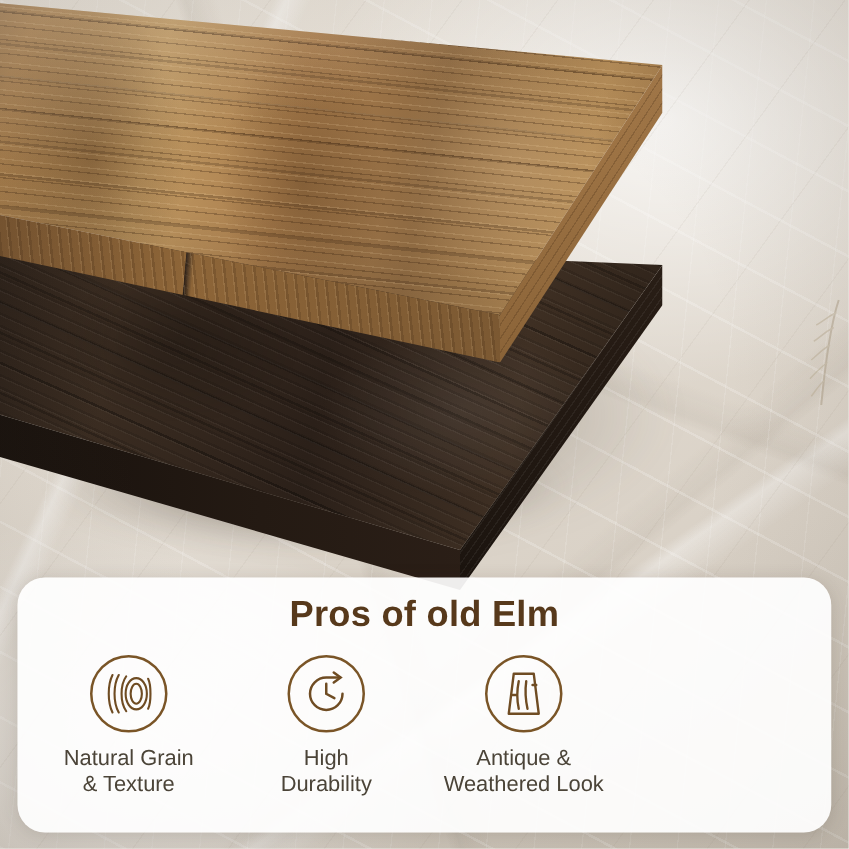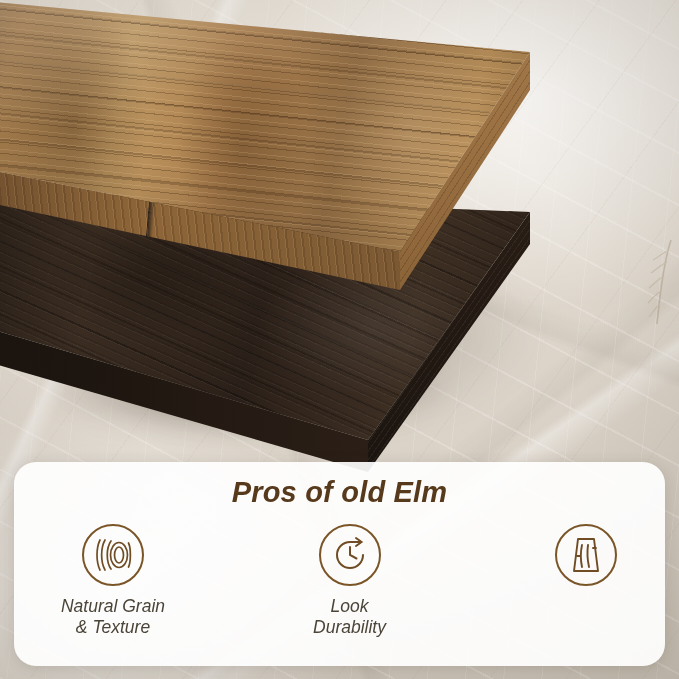--- a/index.html
+++ b/index.html
@@ -9,21 +9,20 @@
   }
   body {
     font-family: "Liberation Sans", sans-serif;
   }
   #scene {
     position: relative;
     width: 679px;
     height: 679px;
     overflow: hidden;
     background: #ded7cd;
-    font-style: italic;
   }
 
   
   .bg-base {
     position: absolute;
     inset: 0;
     background:
       radial-gradient(ellipse 60% 45% at 78% 14%, rgba(255,255,255,0.75), rgba(255,255,255,0) 70%),
       radial-gradient(ellipse 55% 40% at 15% 88%, rgba(255,255,255,0.55), rgba(255,255,255,0) 70%),
       linear-gradient(160deg, #e9e3da 0%, #e3dcd2 35%, #d9d1c6 70%, #cfc7bb 100%);
@@ -198,24 +197,23 @@
     width: 100%;
     text-align: center;
     font-size: 29px;
     font-weight: bold;
     color: #57391b;
     letter-spacing: 0.2px;
   }
   .features {
     position: absolute;
     top: 62px;
-    left: 20px;
+    left: 10px;
     width: 631px;
     display: flex;
-    justify-content: space-between;
   }
   .feature {
     width: 158px;
     display: flex;
     flex-direction: column;
     align-items: center;
   }
   .feature-icon {
     width: 62px;
     height: 62px;
@@ -302,35 +300,37 @@
       <div class="feature">
         <div class="feature-icon">
           <svg width="38" height="38" viewBox="0 0 38 38">
             <g fill="none" stroke="#6f4c23" stroke-width="2" stroke-linecap="round">
               <path d="M32 19 A13 13 0 1 1 19 6 L29 6"></path>
               <path d="M25 2 L30.5 6 L25 10"></path>
               <path d="M19 11 L19 19 L25.5 22.5"></path>
             </g>
           </svg>
         </div>
-        <div class="feature-label">Look
+        <div class="feature-label">High
 Durability</div>
       </div>
 
 
       <div class="feature">
         <div class="feature-icon">
           <svg width="38" height="38" viewBox="0 0 38 38">
             <g fill="none" stroke="#6f4c23" stroke-width="1.9" stroke-linejoin="round" stroke-linecap="round">
               <path d="M11 3 L27 3 L31 35 L7 35 Z"></path>
               <path d="M15 9 C13.5 16 13.5 24 15 31"></path>
               <path d="M21 9 C20 16 20.5 24 22 31"></path>
               <path d="M26 12 L29 12"></path>
               <path d="M10 20 L13 20"></path>
             </g>
           </svg>
         </div>
+        <div class="feature-label">Antique &amp;
+Weathered Look</div>
       </div>
 
     </div>
   </div>
 
 </div>
 
 </body></html>

